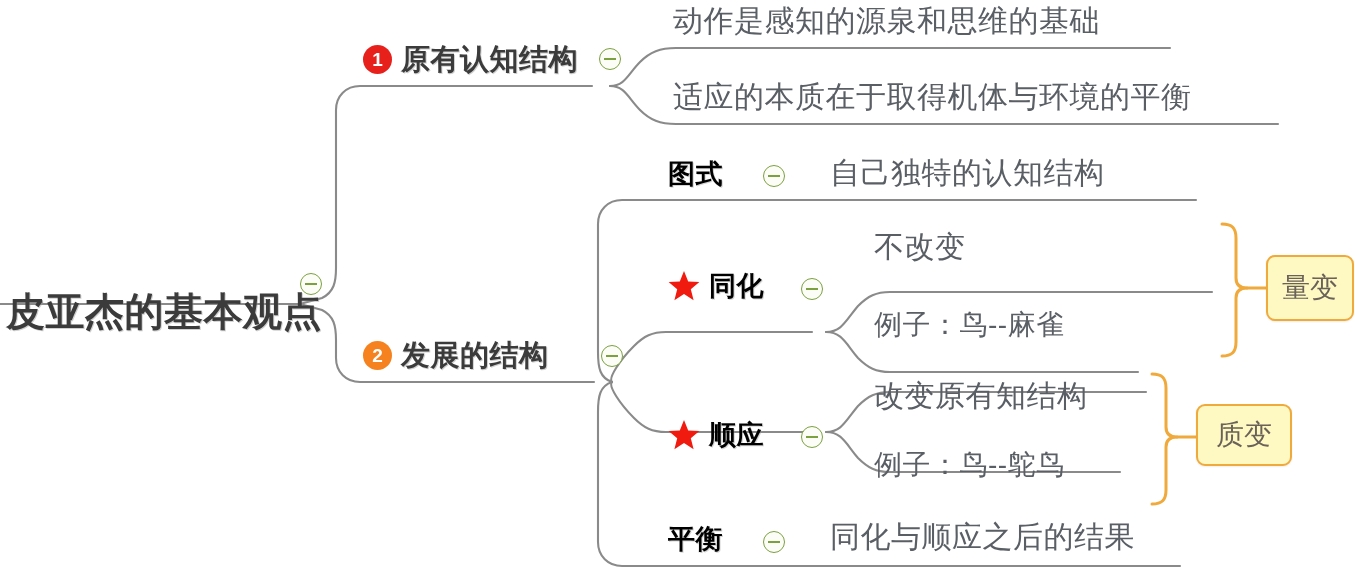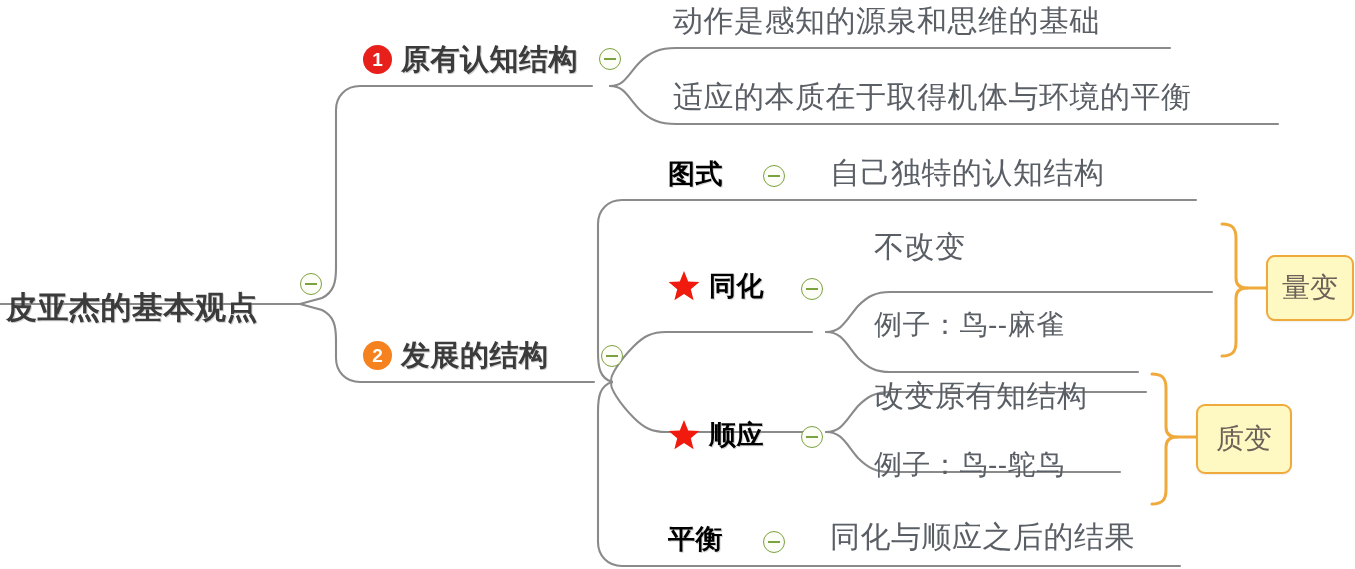--- a/index.html
+++ b/index.html
@@ -31,21 +31,21 @@
     align-items: center;
     white-space: nowrap;
     line-height: 1;
   }
   .node-text {
     display: inline-block;
     letter-spacing: 0.5px;
   }
   
   .lvl-root .node-text {
-    font-size: 31px;
+    font-size: 39px;
     font-weight: bold;
     color: #3b3b3b;
     text-shadow: 1px 1px 0 rgba(150,150,150,0.45);
     margin-top: 28px;
   }
   
   .lvl1 .node-text {
     font-size: 29px;
     font-weight: bold;
     color: #3b3b3b;
@@ -243,21 +243,21 @@
   <div class="toggle" style="left:801px; top:426px;"></div>
 
   <div class="node leaf small" style="left:874px; top:451px;">
     <span class="node-text hl-gray">例子：鸟--鸵鸟</span>
   </div>
   <div class="node leaf" style="left:874px; top:381px;">
     <span class="node-text hl-red">改变</span>
     <span class="node-text hl-gray">原有知结构</span>
   </div>
 
-  <div class="result-box" style="left:1196px; top:404px; width:96px; height:70px;">
+  <div class="result-box" style="left:1196px; top:404px; width:96px; height:62px;">
     <span>质变</span>
   </div>
 
   <div class="node lvl2" style="left:668px; top:526px;">
     <span class="node-text">平衡</span>
   </div>
   <div class="toggle" style="left:763px; top:531px;"></div>
   <div class="node leaf" style="left:830px; top:522px;">
     <span class="node-text hl-gray">同化与顺应之后的结果</span>
   </div>

